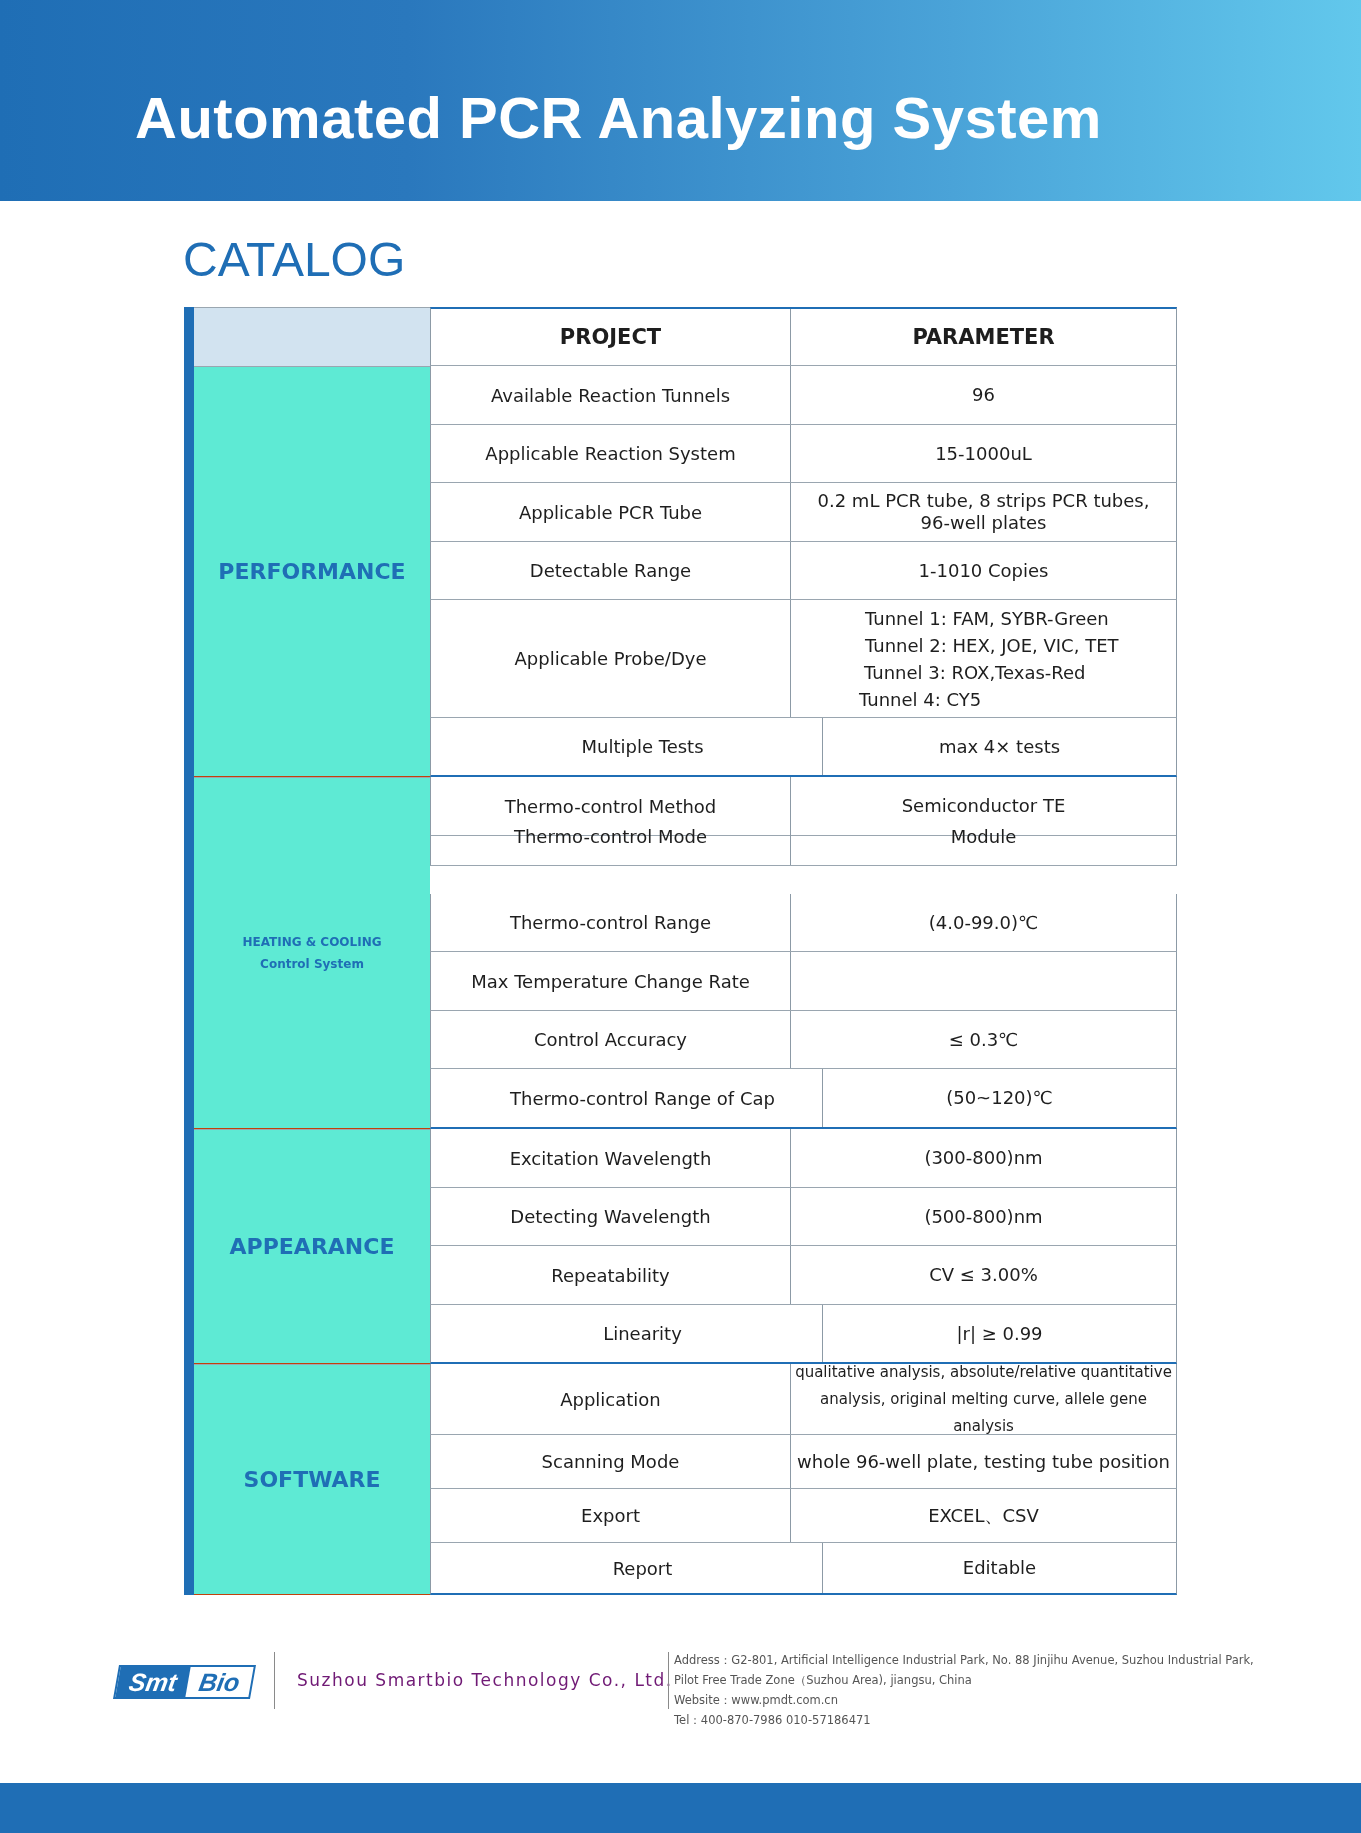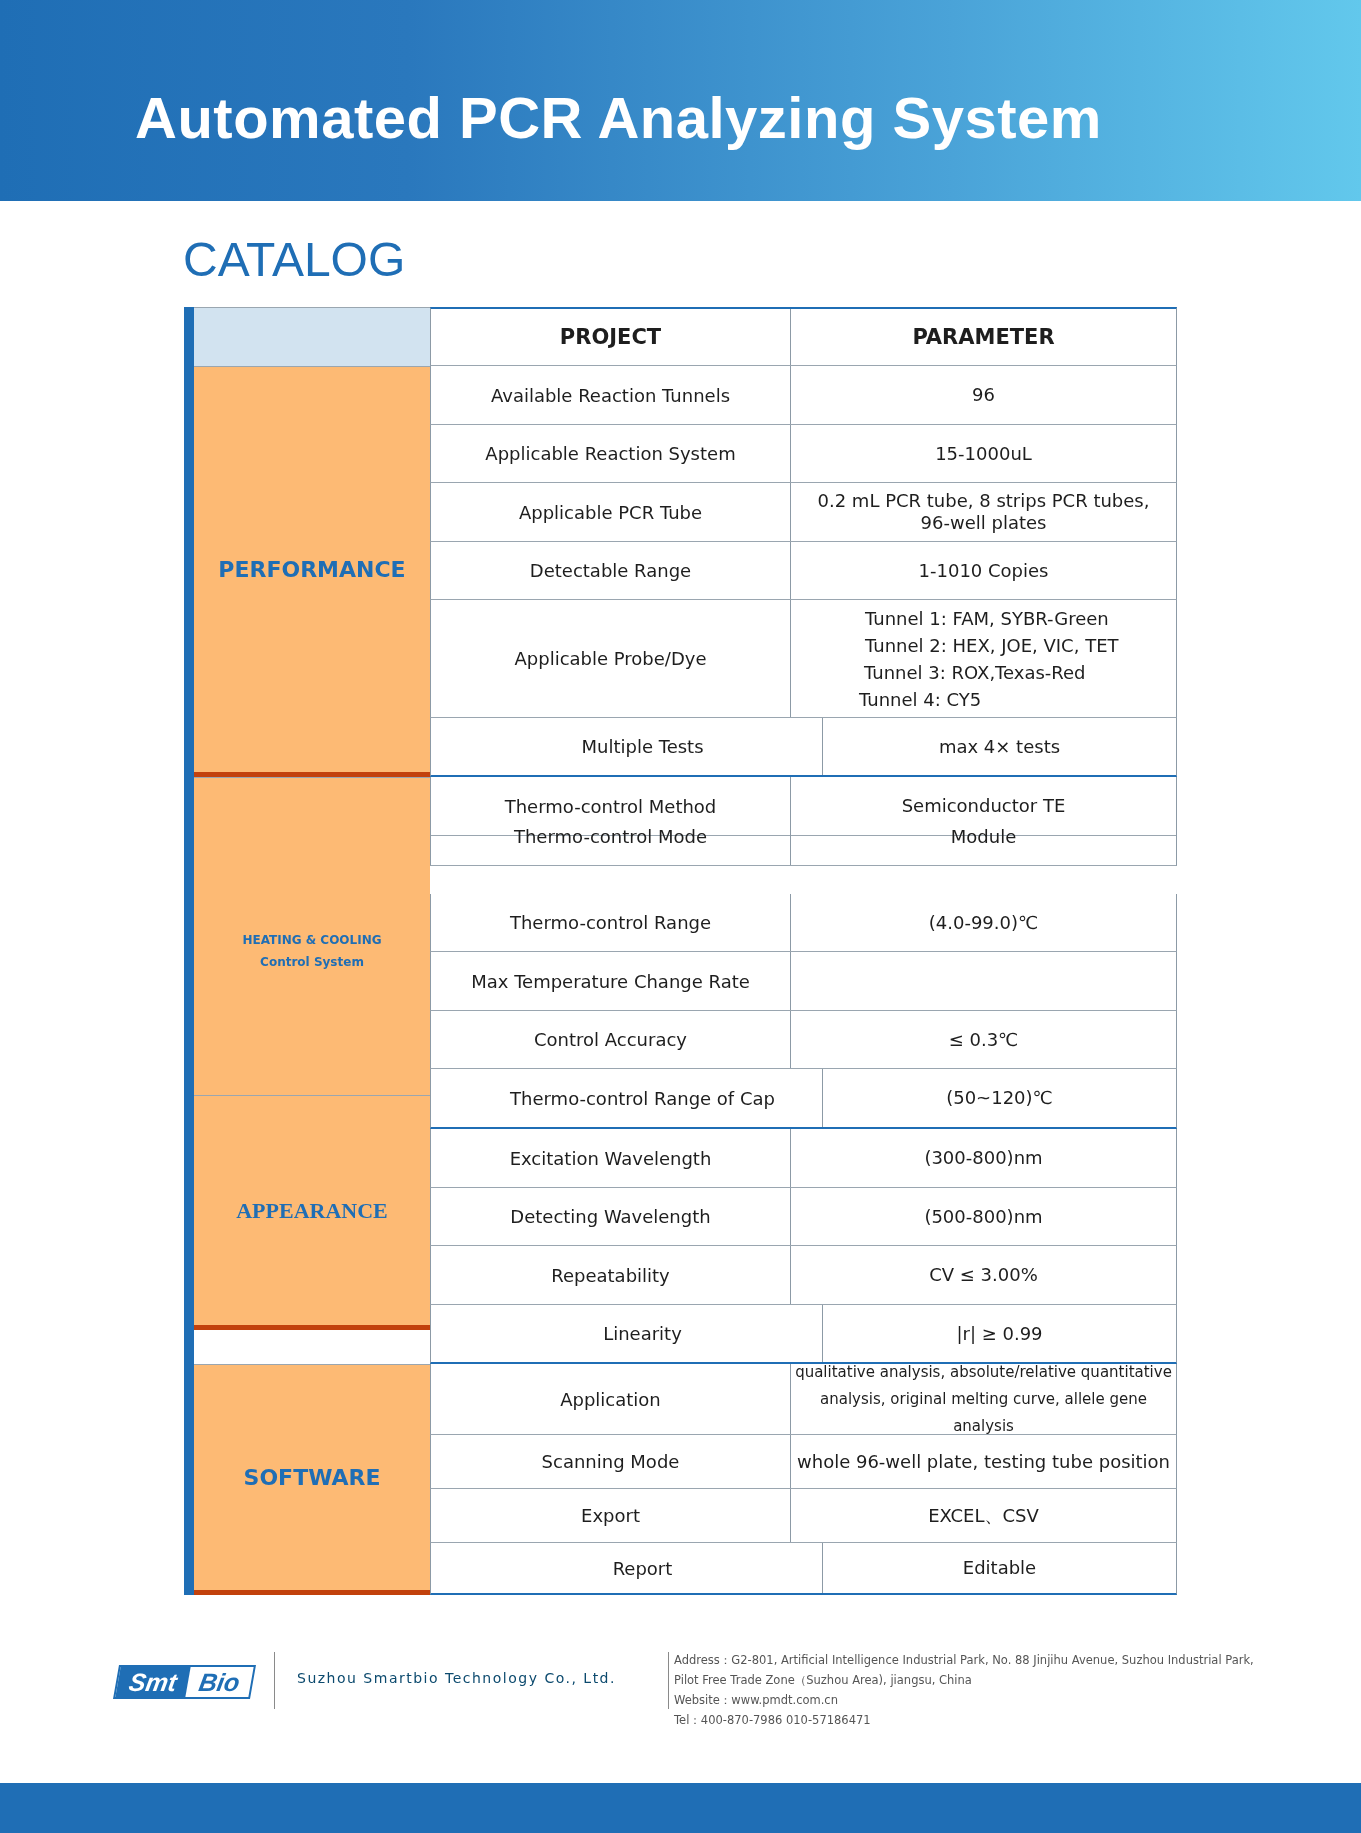--- a/index.html
+++ b/index.html
@@ -43,23 +43,23 @@
     position: absolute;
     left: 0; top: 0;
     width: 10px;
     height: 1288px;
     background: #1f6eb5;
   }
   .cat-col {
     position: absolute;
     left: 10px;
     width: 236px;
-    background: #fdba74;
+    background: #5eead4;
     border-top: 1px solid #9aa6b0;
-    border-bottom: 5px solid #c2410c;
+    border-bottom: 1px solid #c2410c;
     display: flex;
     align-items: center;
     justify-content: center;
     text-align: center;
     color: #1f6eb5;
     font-weight: bold;
     font-family: "DejaVu Sans", sans-serif;
   }
   .cat-col.big { font-size: 22px; }
   .cat-col.small { font-size: 12px; line-height: 22px; }
@@ -136,22 +136,22 @@
   }
   .footer-divider-1 {
     position: absolute;
     left: 274px; top: 1652px;
     width: 1px; height: 57px;
     background: #8a8a8a;
   }
   .footer-company {
     position: absolute;
     left: 297px; top: 1670px;
-    font-size: 14px;
-    color: #0c4a6e;
+    font-size: 17px;
+    color: #701a75;
     letter-spacing: 1.5px;
     font-family: "DejaVu Sans", sans-serif;
   }
   .footer-divider-2 {
     position: absolute;
     left: 668px; top: 1652px;
     width: 1px; height: 57px;
     background: #8a8a8a;
   }
   .footer-contact {
@@ -262,21 +262,21 @@
         <span>≤ 0.3℃</span>
       </div>
   </div>
   <div class="row group-end" style="top:762px;height:60px;">
     <div class="cell-project">Thermo-control Range of Cap</div>
     <div class="cell-param">
         <span>(50~120)℃</span>
       </div>
   </div>
 
-  <div class="cat-col big" style="top:788px;height:235px;font-family:Liberation Serif, serif;">APPEARANCE</div>
+  <div class="cat-col big" style="top:822px;height:235px;">APPEARANCE</div>
 
   <div class="row" style="top:822px;height:59px;">
     <div class="cell-project">Excitation Wavelength</div>
     <div class="cell-param">
         <span>(300-800)nm</span>
       </div>
   </div>
   <div class="row" style="top:881px;height:58px;">
     <div class="cell-project">Detecting Wavelength</div>
     <div class="cell-param">

